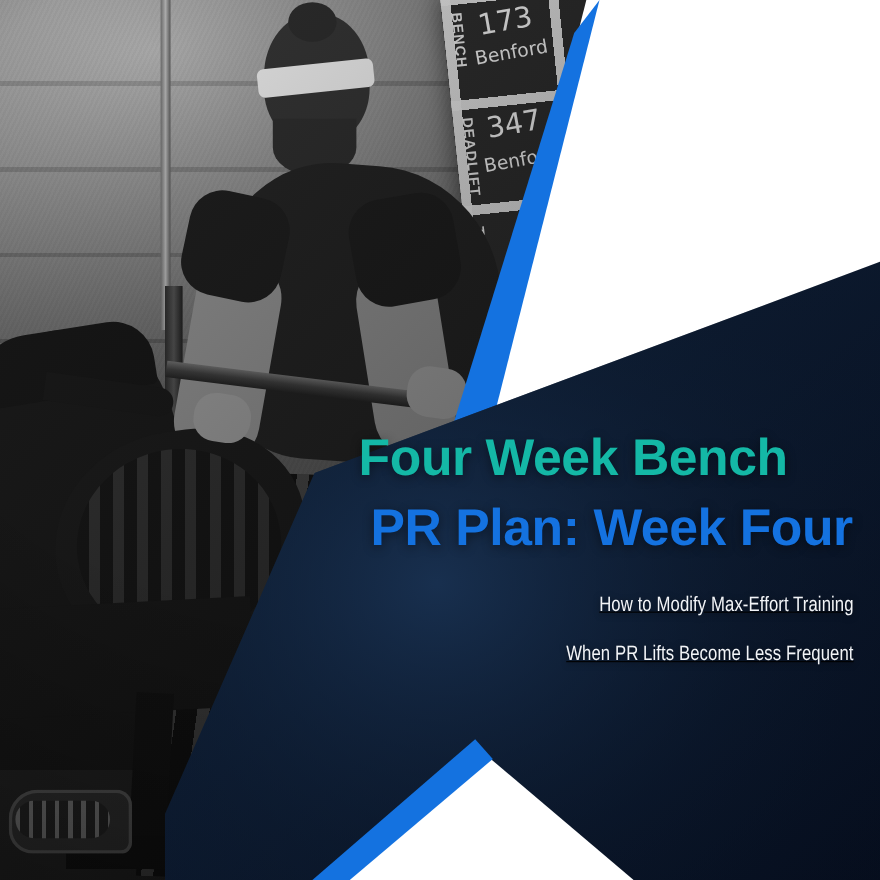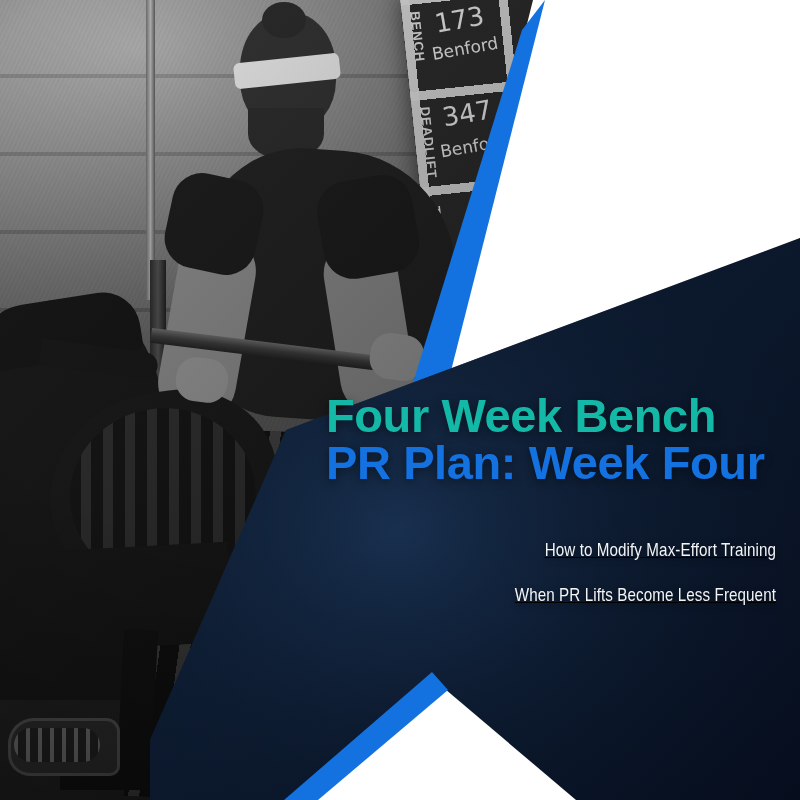--- a/index.html
+++ b/index.html
@@ -119,21 +119,21 @@
   
   .shapes{position:absolute;inset:0;}
   .shapes svg{display:block;width:800px;height:800px;}
 
   
   .copy{position:absolute;left:326px;top:392px;width:460px;}
   .headline{margin:0;font-family:"Liberation Sans","DejaVu Sans",sans-serif;
     font-weight:700;font-size:47px;line-height:1.00;letter-spacing:-.4px;
     white-space:nowrap;text-shadow:0 2px 10px rgba(0,0,0,.45);}
   .line1{color:#14b8a6;}
-  .line2{color:#1472e0;}
+  .line2{color:#1472e0;margin-top:16px;text-align:center;}
 
   .sub{position:absolute;left:326px;top:540px;width:450px;text-align:right;text-decoration:underline;}
   .subline{color:#f2f4f7;font-family:"Liberation Sans Narrow","Liberation Sans",sans-serif;
     font-size:19px;font-weight:400;letter-spacing:.1px;line-height:1.0;
     transform:scaleX(.80);transform-origin:right center;white-space:nowrap;
     text-shadow:0 1px 6px rgba(0,0,0,.5);}
   .subline+.subline{margin-top:26px;}
 </style>
 </head>
 <body>

